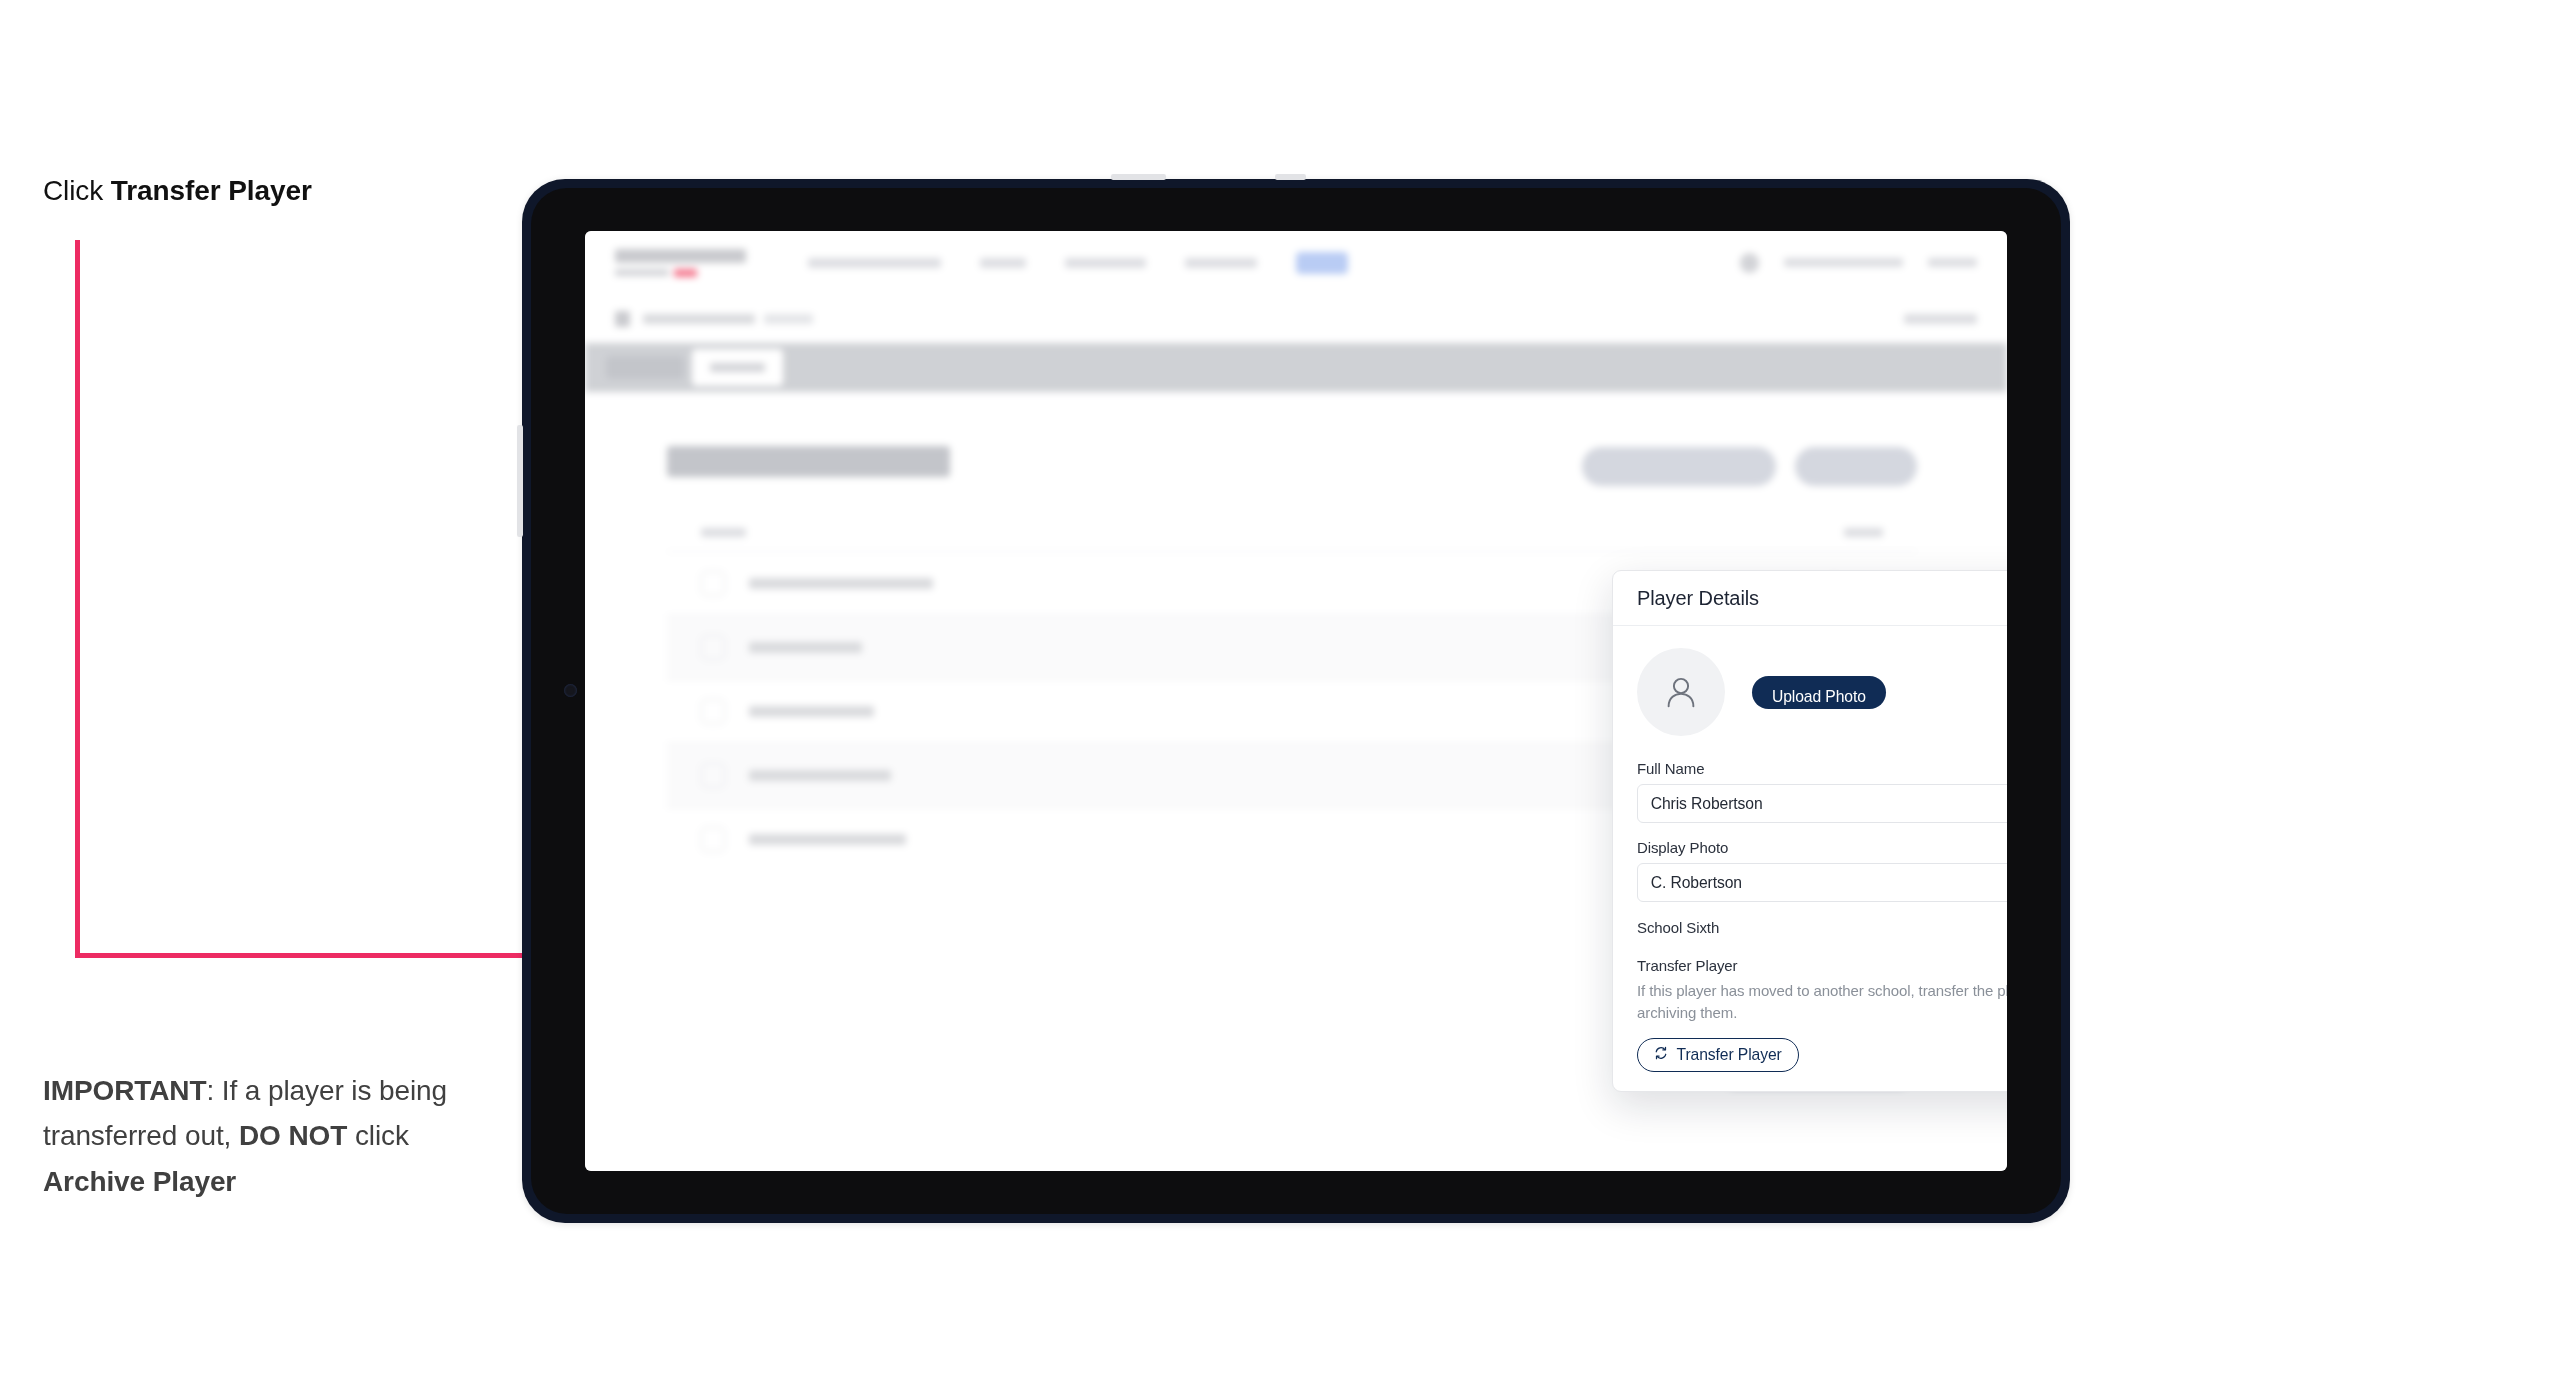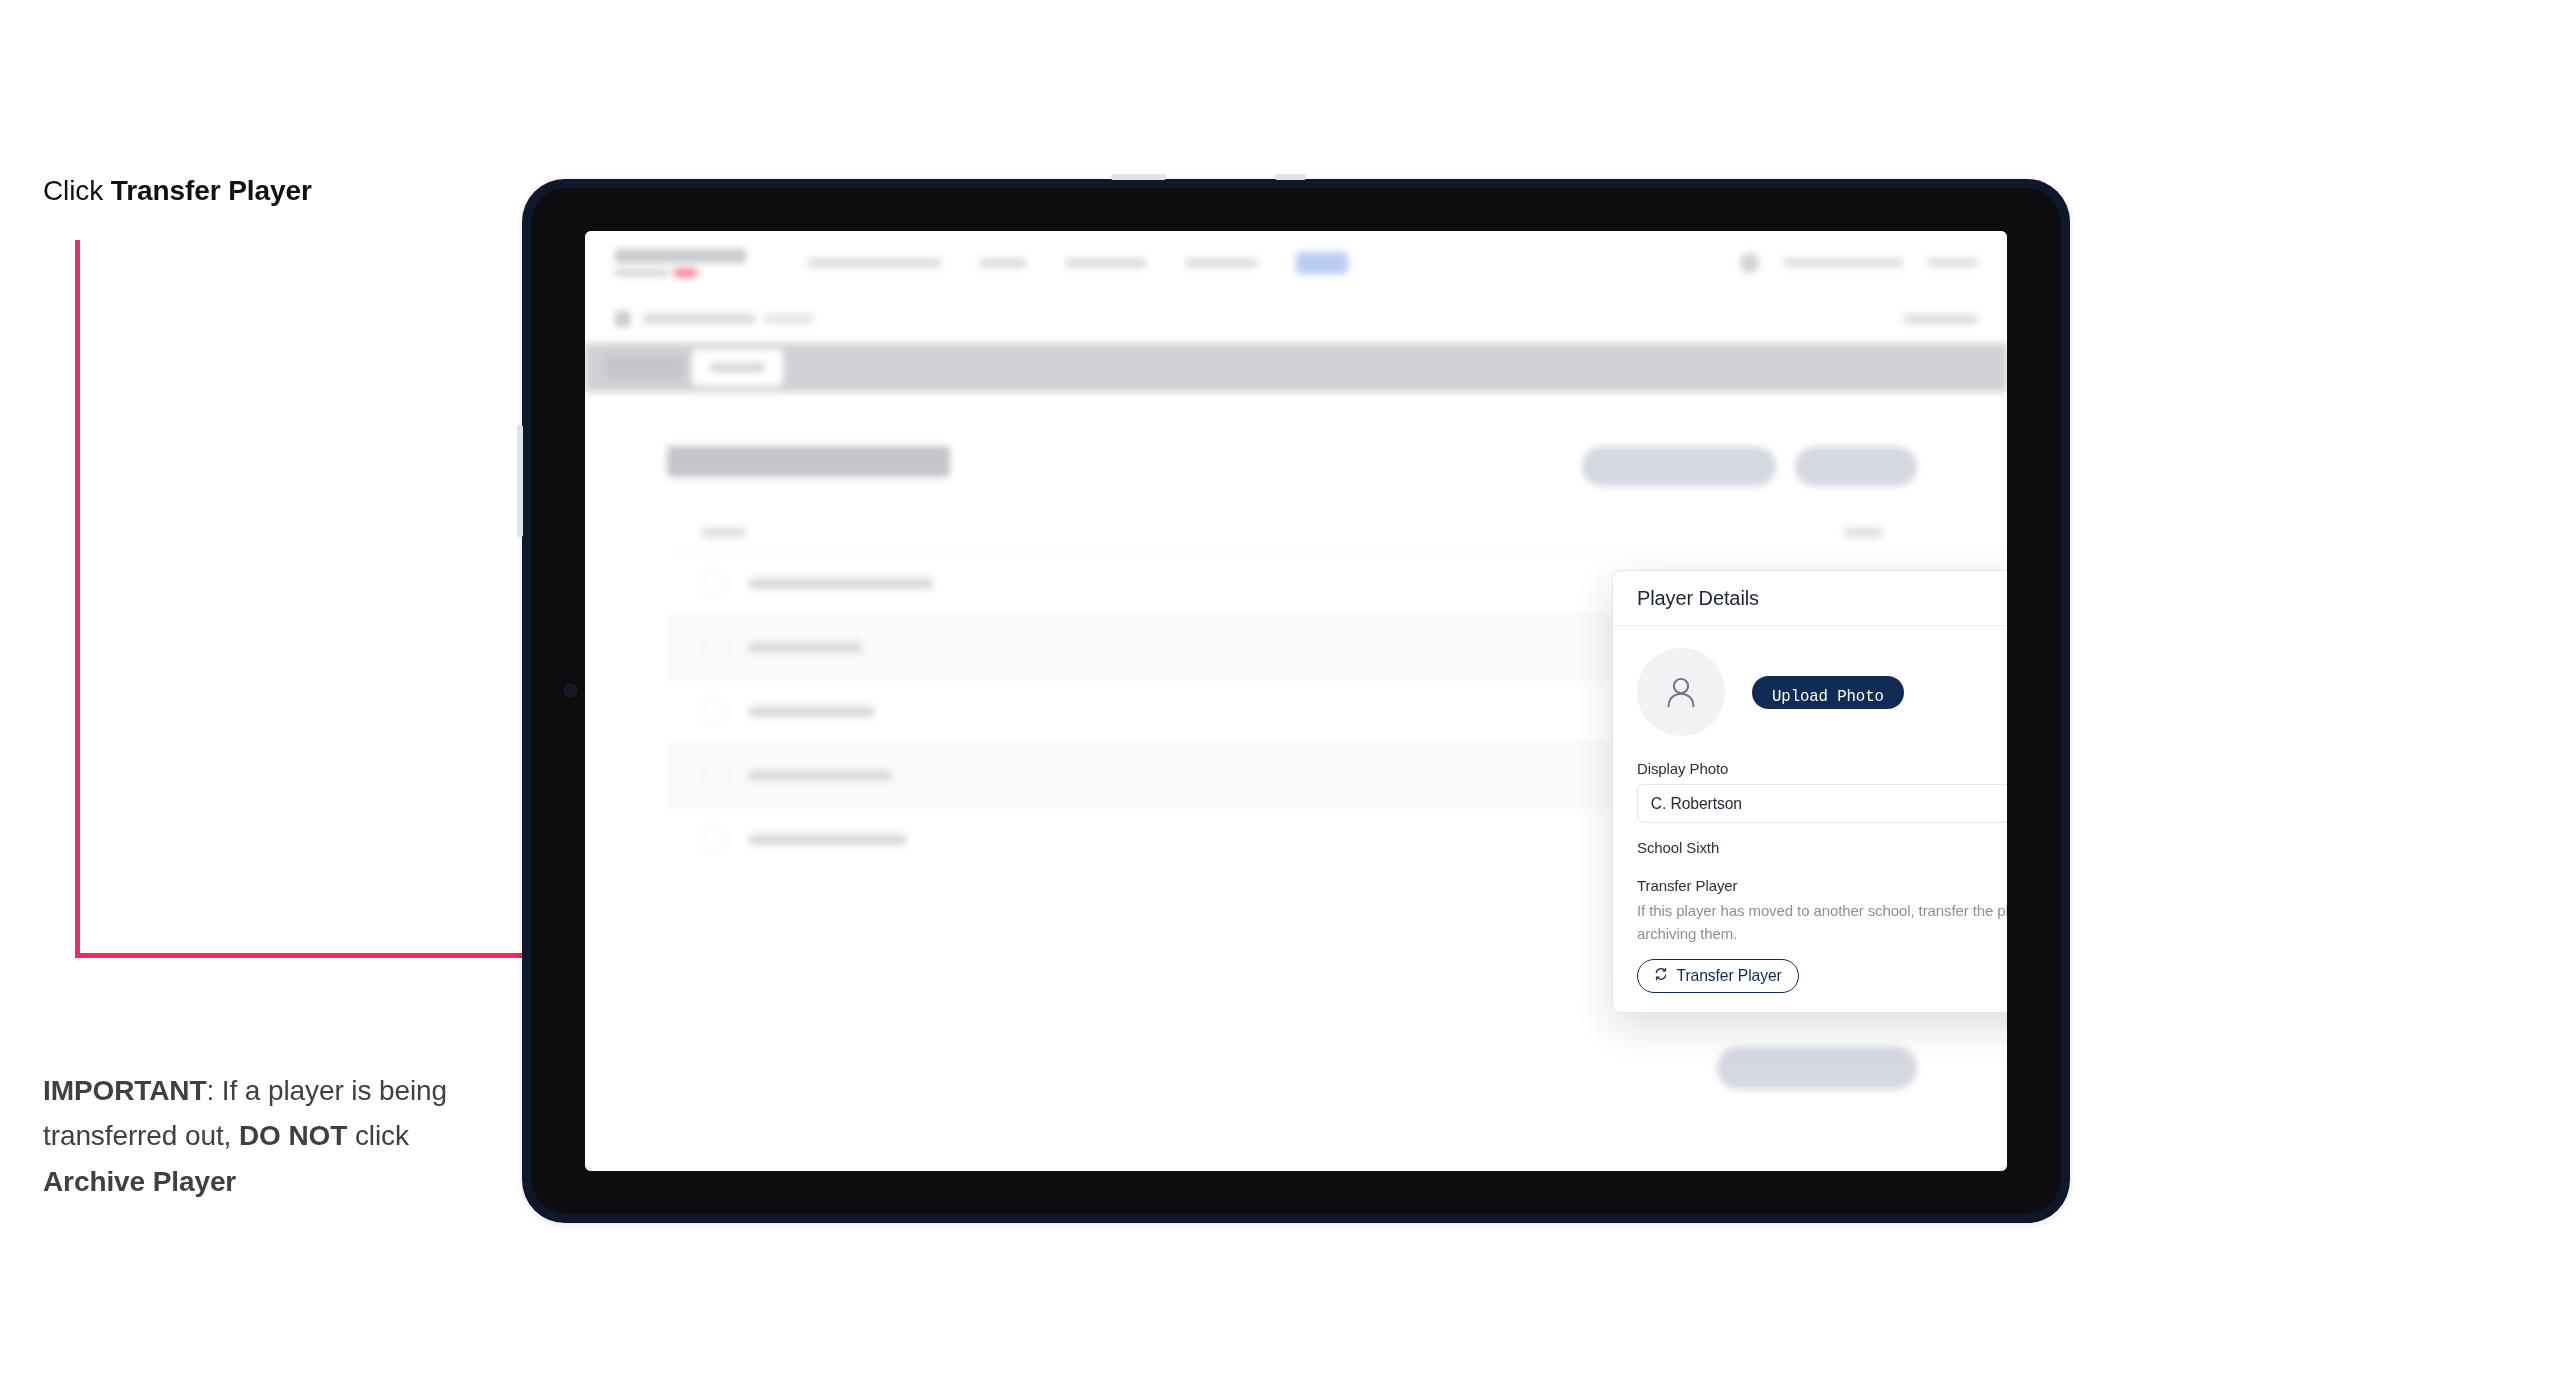--- a/index.html
+++ b/index.html
@@ -304,21 +304,21 @@
     flex: none;
   }
   .btn-upload {
     background: #102C55;
     color: #ffffff;
     border: none;
     border-radius: 16.4px;
     height: 33px;
     padding: 12px 20px;
     font-size: 15.7px;
-    font-family: Liberation Mono, monospace;
+    font-family: Liberation Sans, sans-serif;
     cursor: pointer;
     letter-spacing: -0.1px;
   }
 
   .field { margin-bottom: 16.4px; }
   .field-label {
     display: block;
     font-size: 15px;
     color: #2b313d;
     margin-bottom: 6.7px;
@@ -507,20 +507,24 @@
           <div class="photo-row">
             <div class="avatar">
               <svg width="42" height="42" viewBox="0 0 56 56" aria-hidden="true">
                 <circle cx="28" cy="20" r="9.5" fill="none" stroke="currentColor" stroke-width="2.6"></circle>
                 <path d="M11.5 47 C11.5 35.5 20 30.5 28 30.5 C36 30.5 44.5 35.5 44.5 47" fill="none" stroke="currentColor" stroke-width="2.6" stroke-linecap="round"></path>
               </svg>
             </div>
             <button class="btn-upload">Upload Photo</button>
           </div>
 
+          <div class="field">
+            <label class="field-label">Full Name</label>
+            <input class="field-input" type="text" value="Chris Robertson" style="">
+          </div>
 
           <div class="field">
             <label class="field-label">Display Photo</label>
             <input class="field-input" type="text" value="C. Robertson" style="">
           </div>
 
 
           <div class="field">
             <label class="field-label">School Sixth</label>
           </div>

